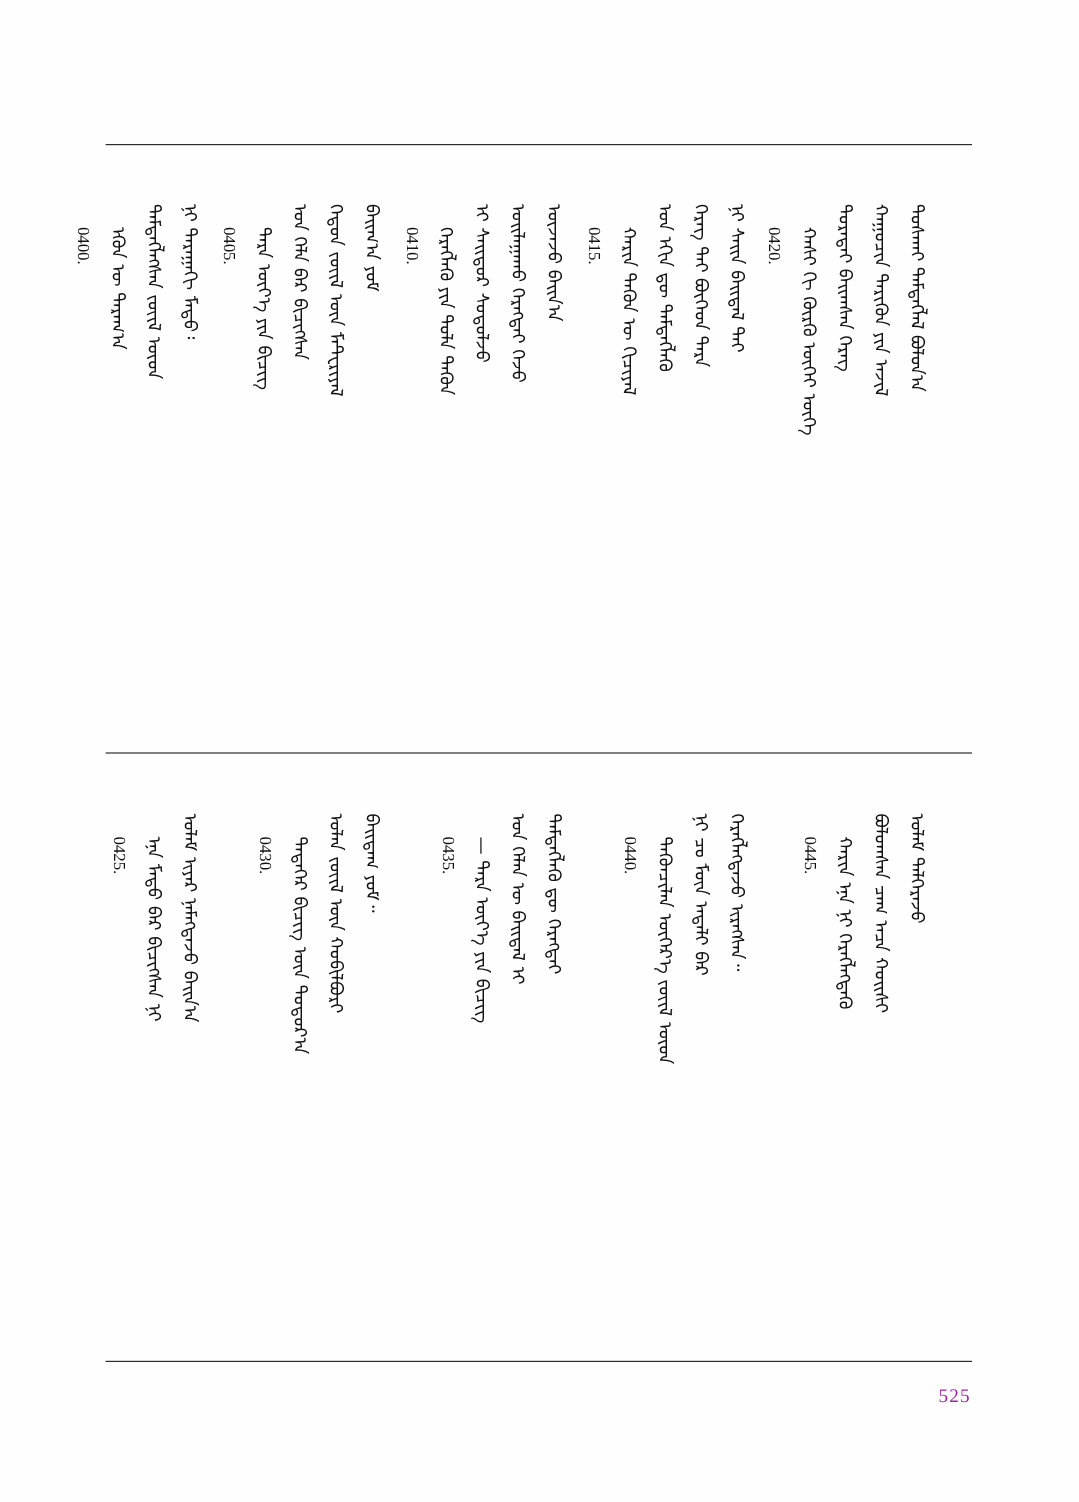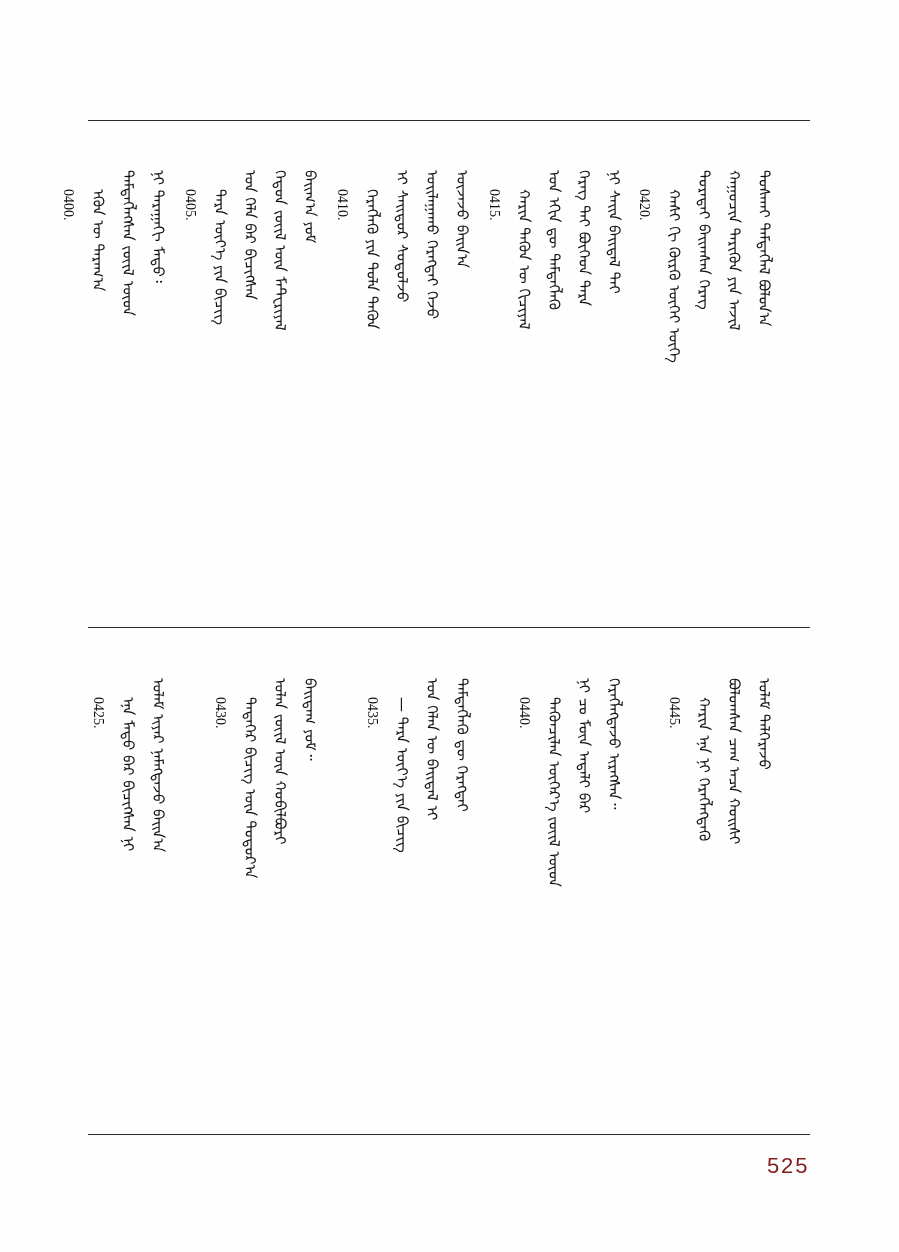--- a/index.html
+++ b/index.html
@@ -54,23 +54,23 @@
   .label {
     font-family: "Liberation Serif", serif;
     font-size: 14px;
   }
 
   
   .folio {
     position: absolute;
     right: 90px;
     top: 1155px;
-    font-family: Liberation Mono, monospace;
-    font-size: 22px;
-    color: #7f1d1d;
+    font-family: Liberation Serif, serif;
+    font-size: 16px;
+    color: #a21caf;
     letter-spacing: 1px;
   }
 </style>
 </head>
 <body>
 
 <div class="page">
 
   <div class="rule rule-top"></div>
   <div class="rule rule-mid"></div>

